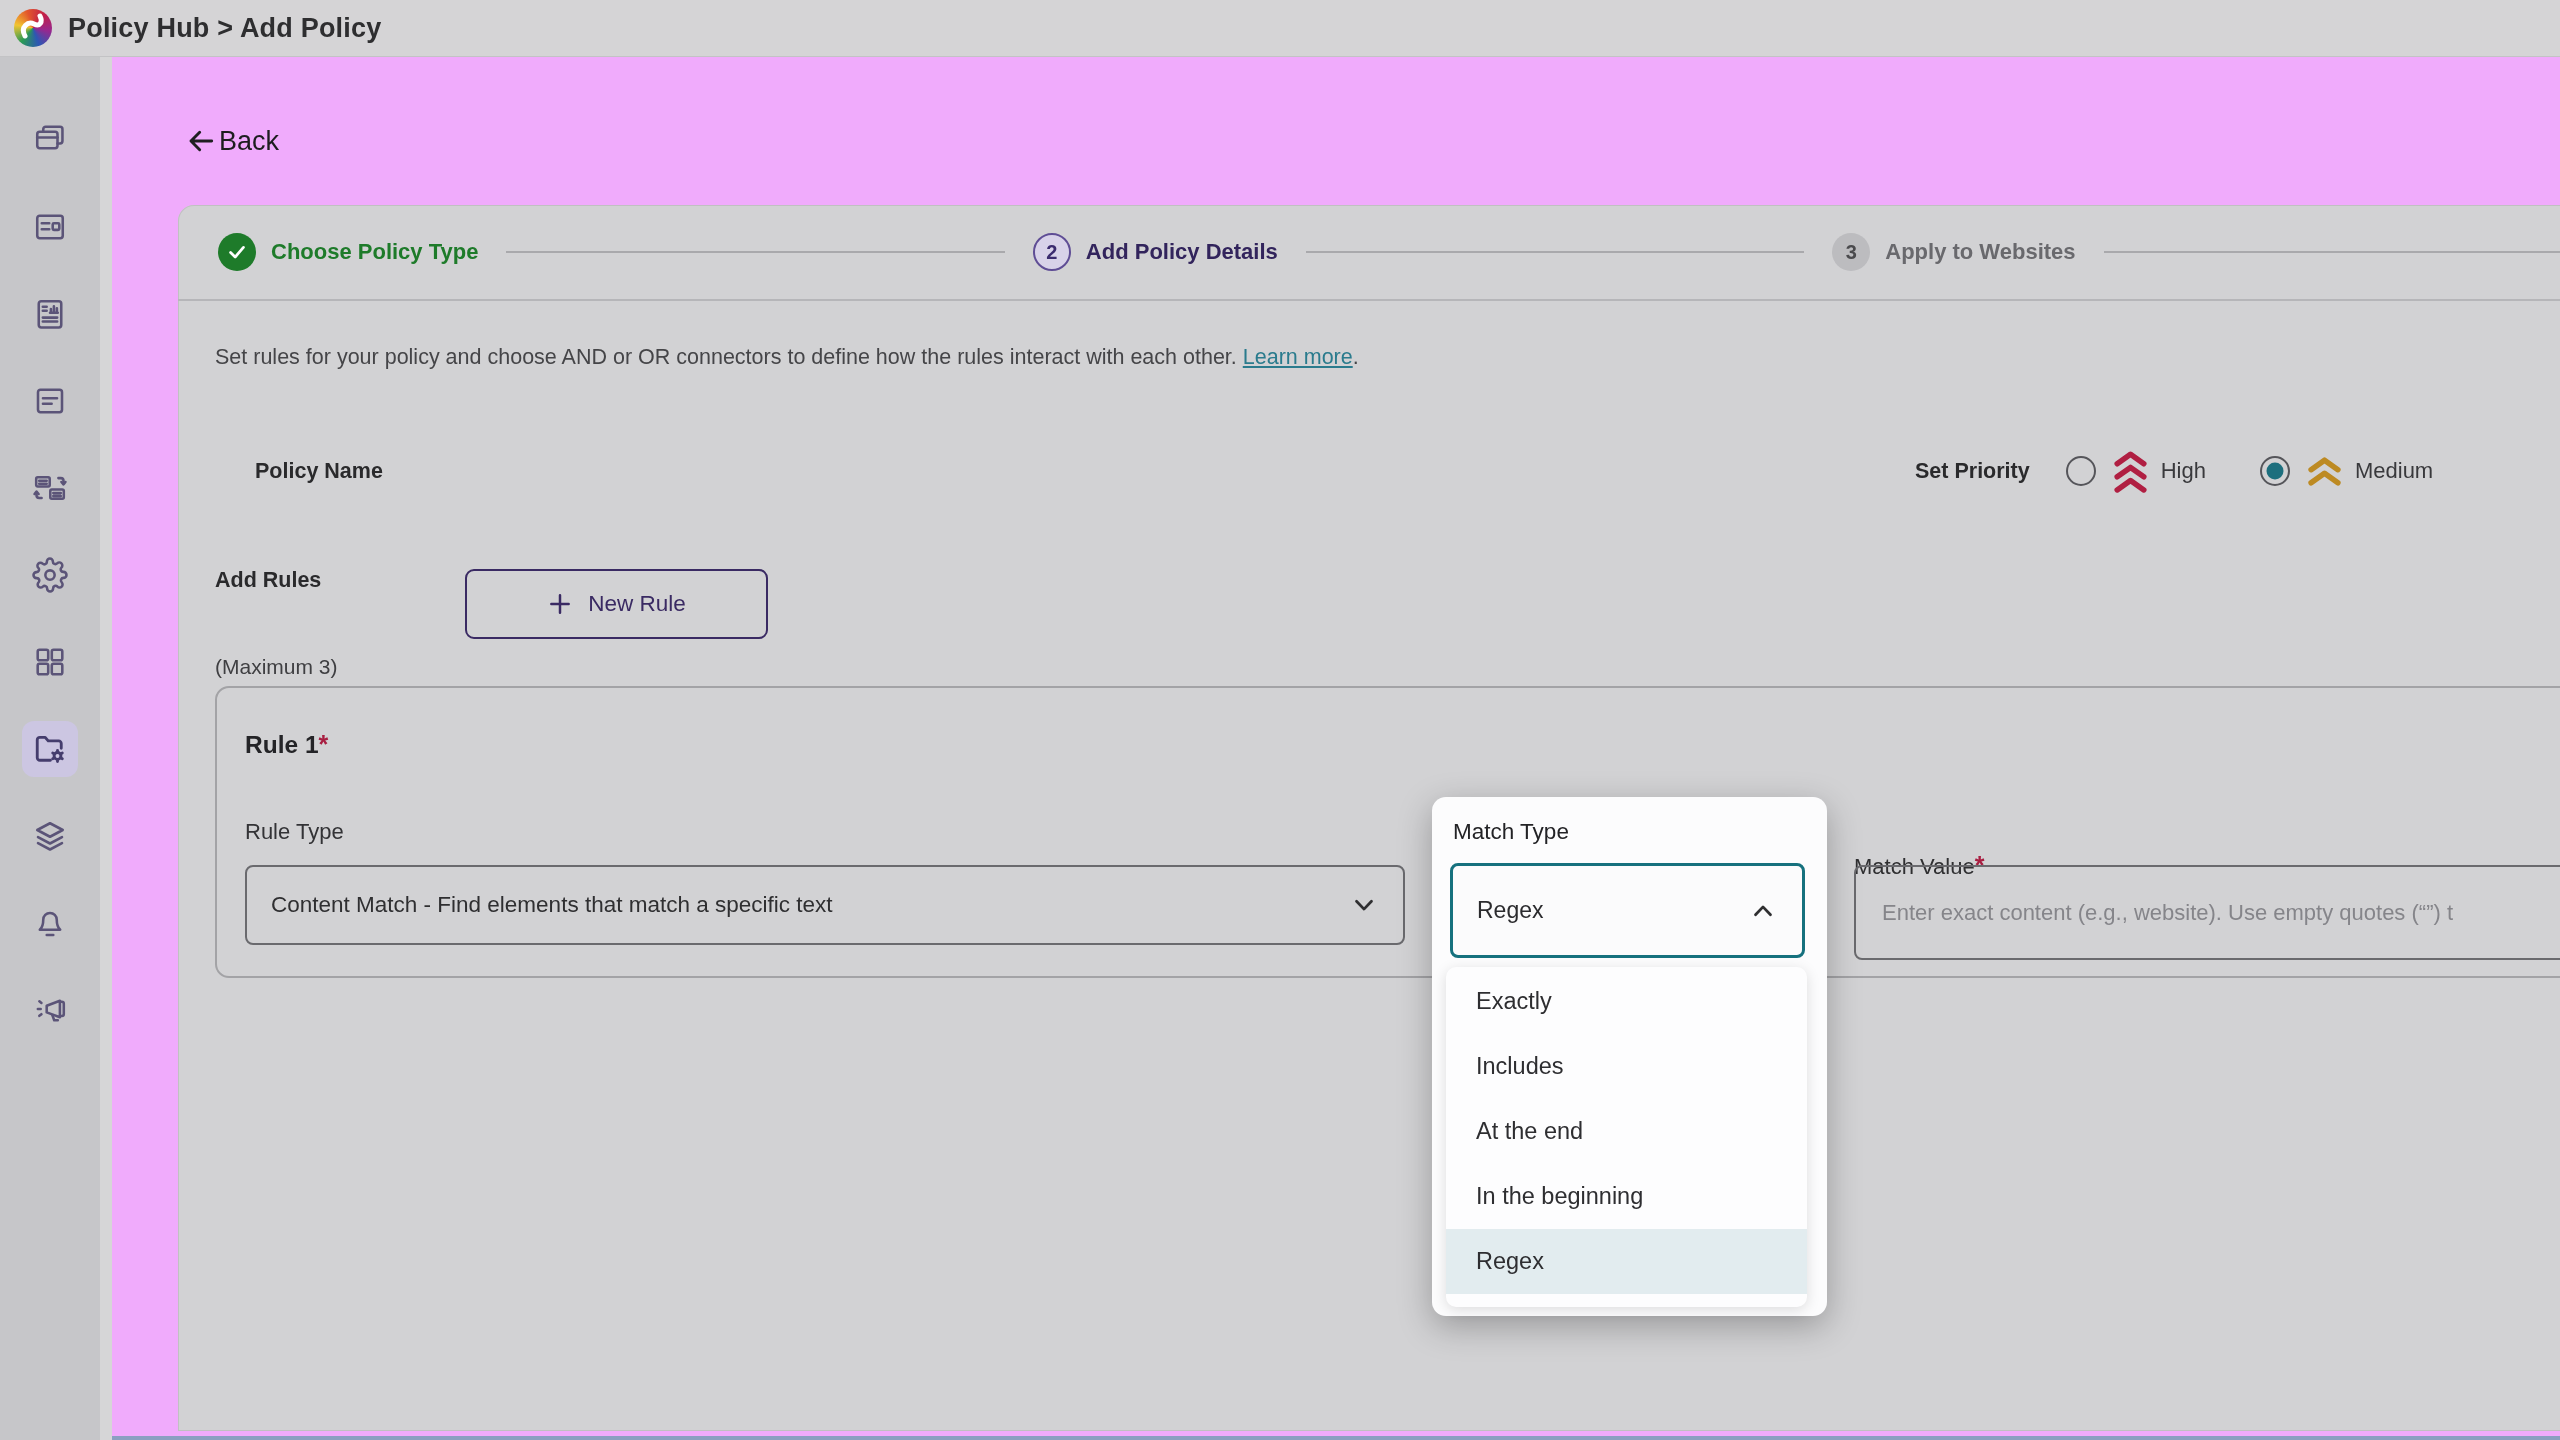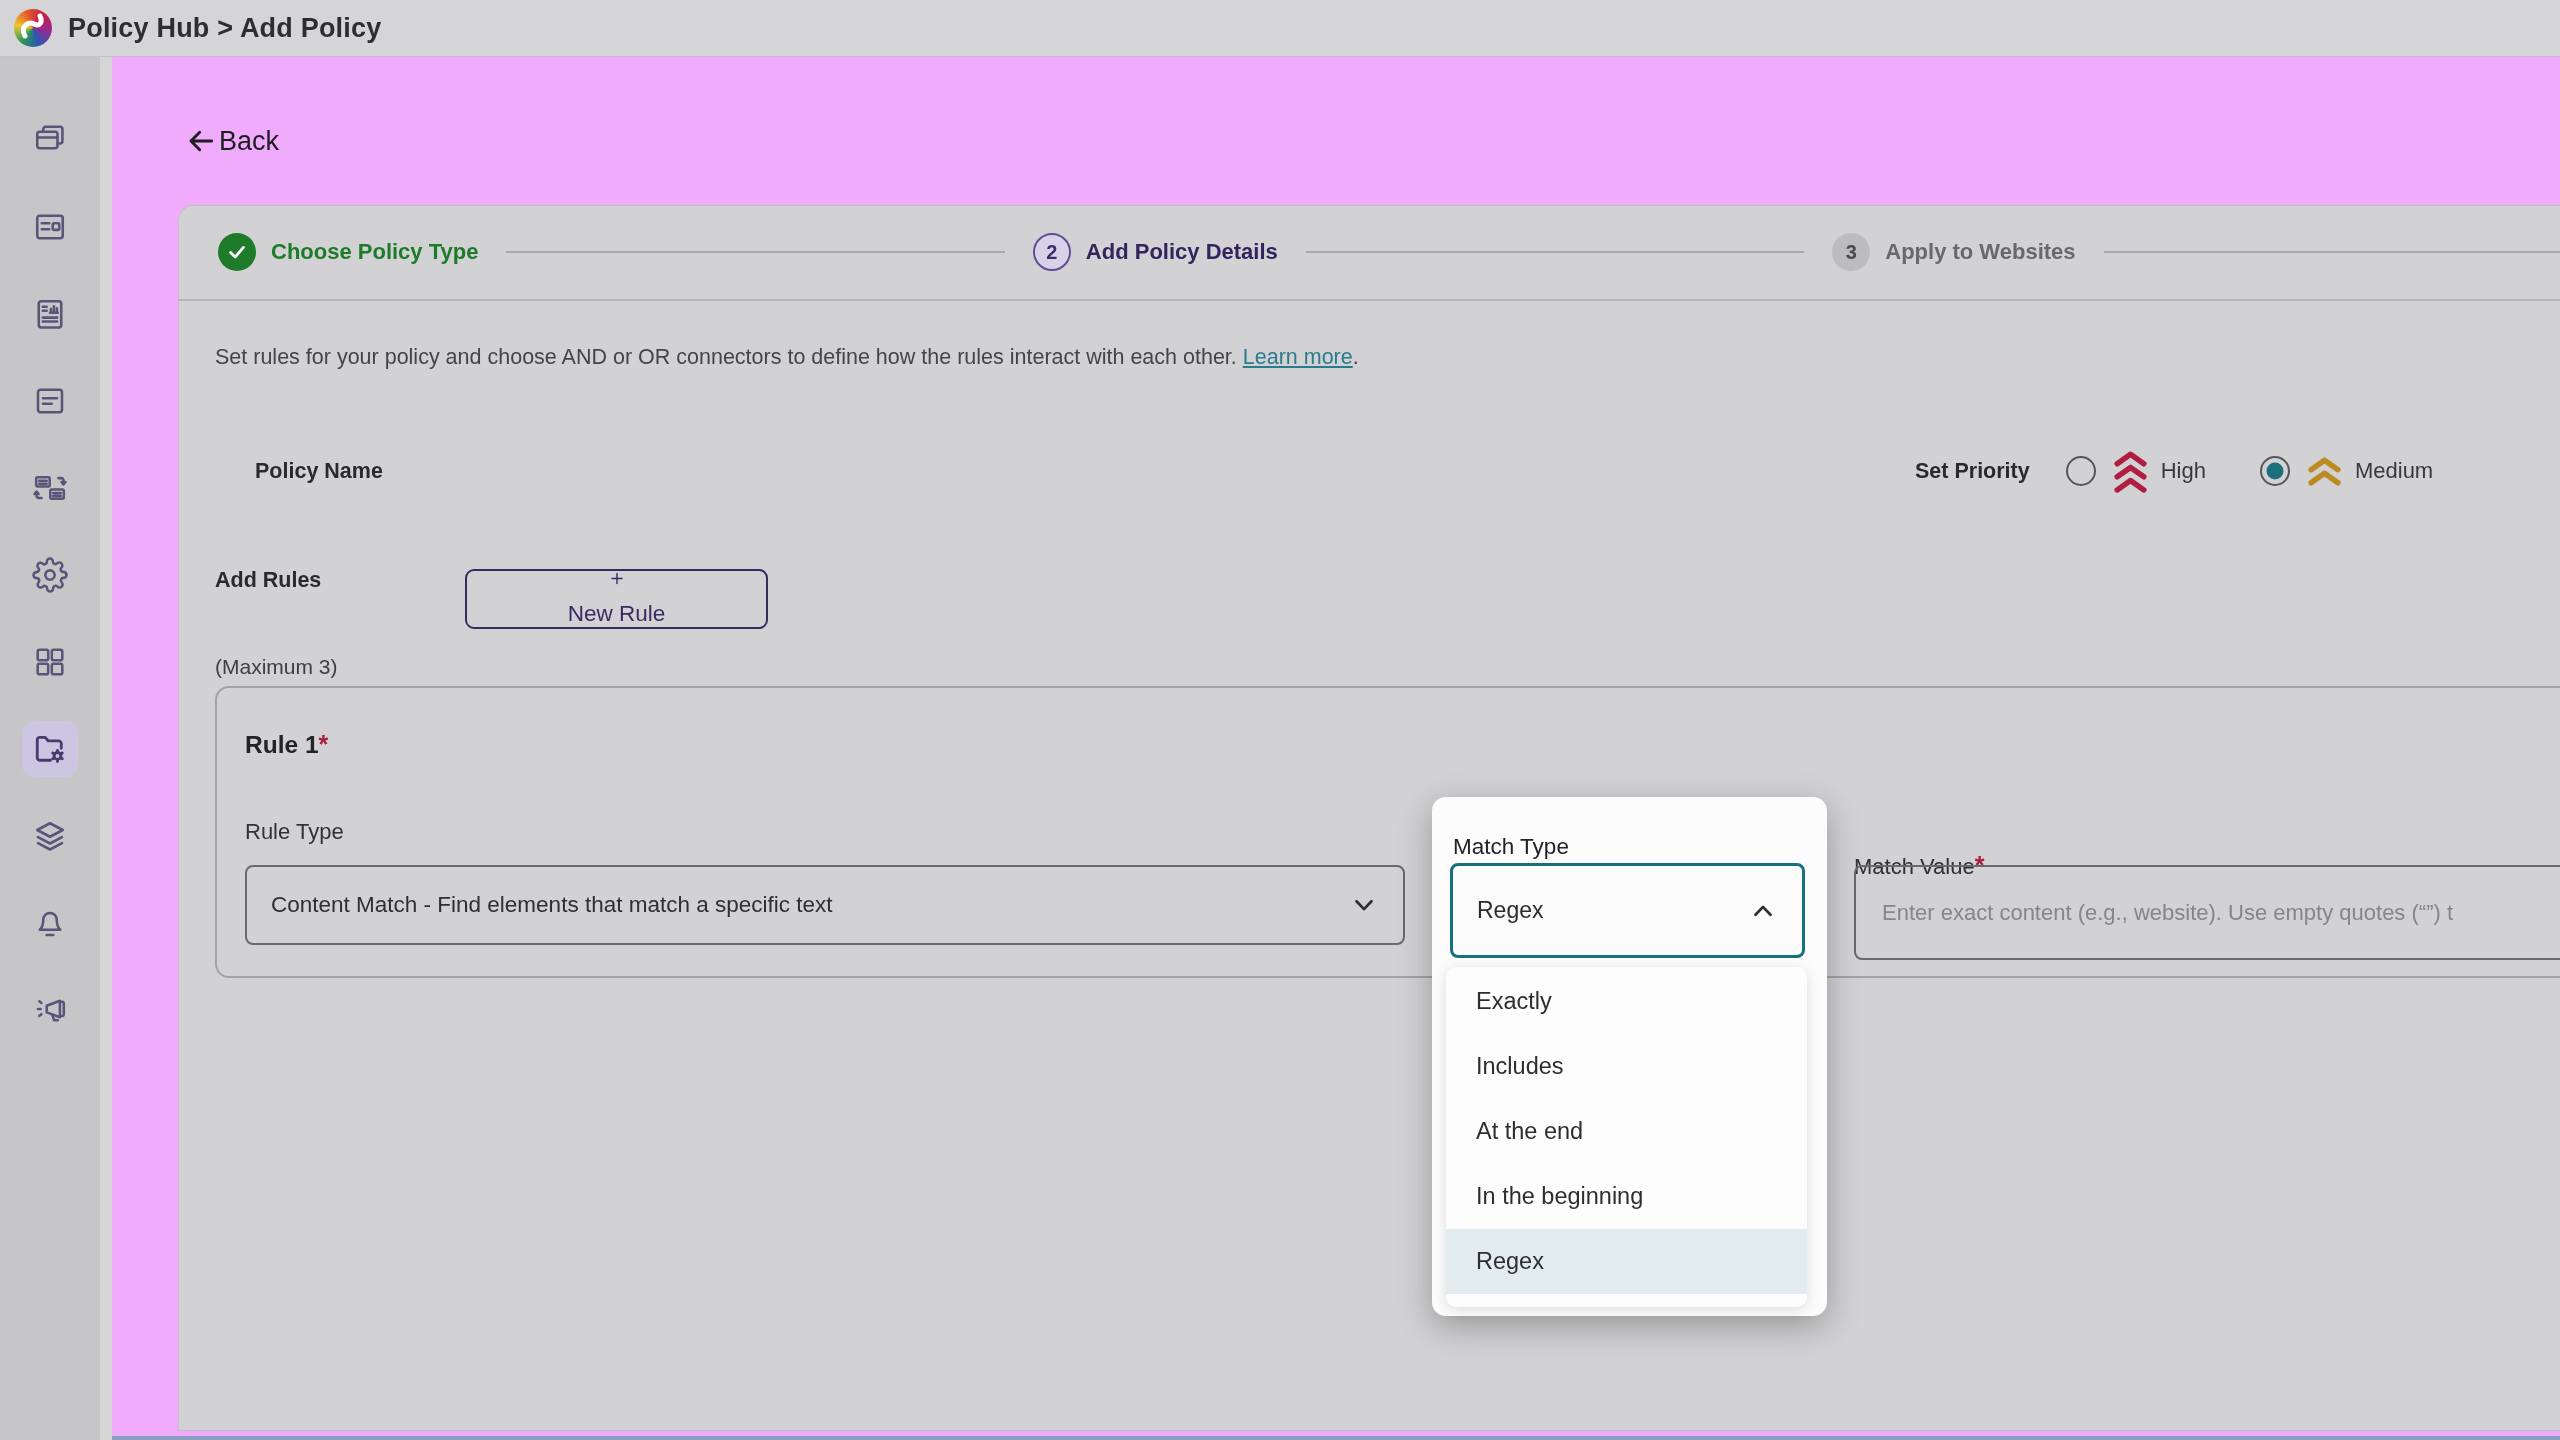--- a/index.html
+++ b/index.html
@@ -74,42 +74,42 @@
   .chev { margin-left:16px; flex:0 0 auto; }
   .chev svg { display:block; fill:none; stroke-linecap:round; stroke-linejoin:round; }
   .chev.high svg { stroke:#b01f42; stroke-width:2.7; }
   .chev.med svg { stroke:#bd8a22; stroke-width:2.7; }
   .prio-label { font-size:22px; color:#39393c; margin-left:12px; }
   .prio-gap { width:54px; }
 
   
   .addrules-label { position:absolute; left:37px; top:363px; }
   .addrules-hint { position:absolute; left:37px; top:409px; font-size:21px; color:#3f3f42;margin-top:41px; }
-  .newrule-btn { position:absolute; left:287px; top:364px; width:303px; height:60px;
+  .newrule-btn { position:absolute; left:287px; top:364px; width:303px; height:70px;
     border:2.5px solid #3a2a63; border-radius:9px; background:transparent; cursor:pointer;
     display:flex; align-items:center; justify-content:center; gap:15px;
-    font-family:inherit; font-size:22.5px; color:#3a2a63;flex-direction:column; }
+    font-family:inherit; font-size:22.5px; color:#3a2a63; }
   .newrule-btn svg { width:26px; height:26px; stroke:#3a2a63; stroke-width:2.3; fill:none; stroke-linecap:round; }
 
   
   .rule-card { position:absolute; left:37px; top:481px; width:2380px; height:292px;
     border:2px solid #a3a3a6; border-radius:14px; }
   .rule-title { position:absolute; left:28px; top:42px; font-size:24.5px; font-weight:bold; color:#242427; }
   .req { color:#a81e41; font-weight:bold; font-size:25px; }
   .ruletype-label { position:absolute; left:28px; top:131px; font-size:22px; color:#333336; }
   .select-box { display:flex; align-items:center; justify-content:space-between;
     border:2px solid #6a6a6e; border-radius:8px; padding:0 24px; cursor:pointer;
     font-size:22.5px; color:#2f2f31; background:transparent; }
   .ruletype-select { position:absolute; left:28px; top:177px; width:1160px; height:80px; }
   .select-box svg { width:30px; height:30px; stroke:#2f2f31; stroke-width:2.2; fill:none; stroke-linecap:round; stroke-linejoin:round; flex:0 0 auto; }
 
   
   .mt-popup { position:absolute; left:1254px; top:592px; width:395px; height:519px;
     background:#fcfcfd; border-radius:14px; box-shadow:0 10px 34px rgba(0,0,0,.28); z-index:10; }
-  .mt-label { position:absolute; left:21px; top:37px; font-size:22.5px; color:#232326; }
+  .mt-label { position:absolute; left:21px; top:22px; font-size:22.5px; color:#232326; }
   .mt-select { position:absolute; left:18px; top:66px; width:355px; height:95px;
     border:3px solid #16717e; border-radius:8px; background:#fbfbfc; font-size:23px; color:#2b2b2e; }
   .dd-list { position:absolute; left:14px; top:170px; width:361px; height:340px;
     background:#fdfdfe; border-radius:10px; box-shadow:0 3px 14px rgba(0,0,0,.13);
     padding-top:2px; overflow:hidden; }
   .dd-option { height:65px; display:flex; align-items:center; padding-left:30px;
     font-size:23.5px; color:#2e2e31; cursor:pointer; }
   .dd-option.selected { background:#e2ecef; }
 
   

